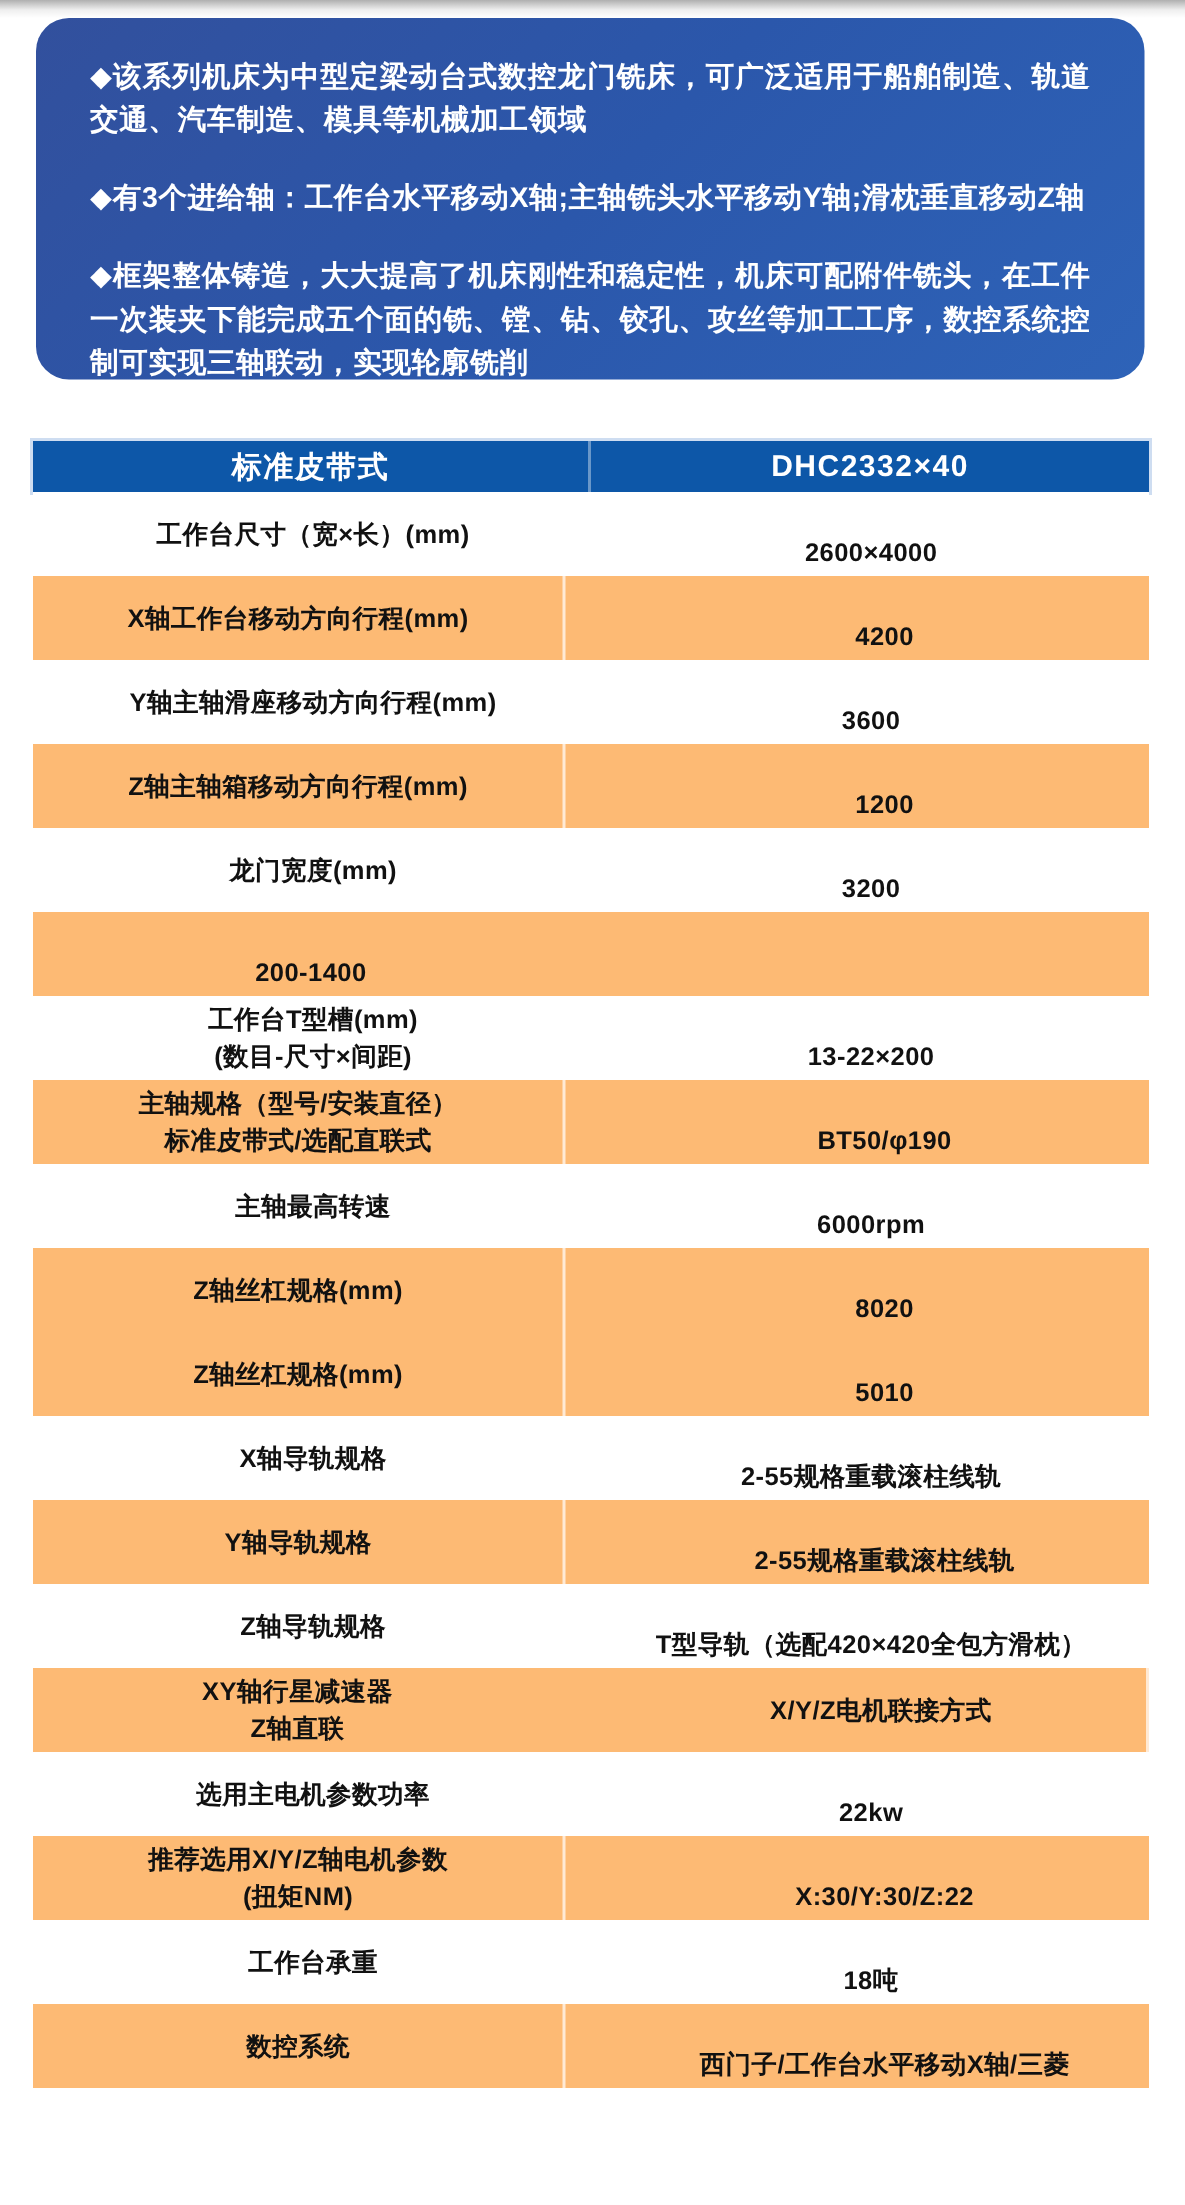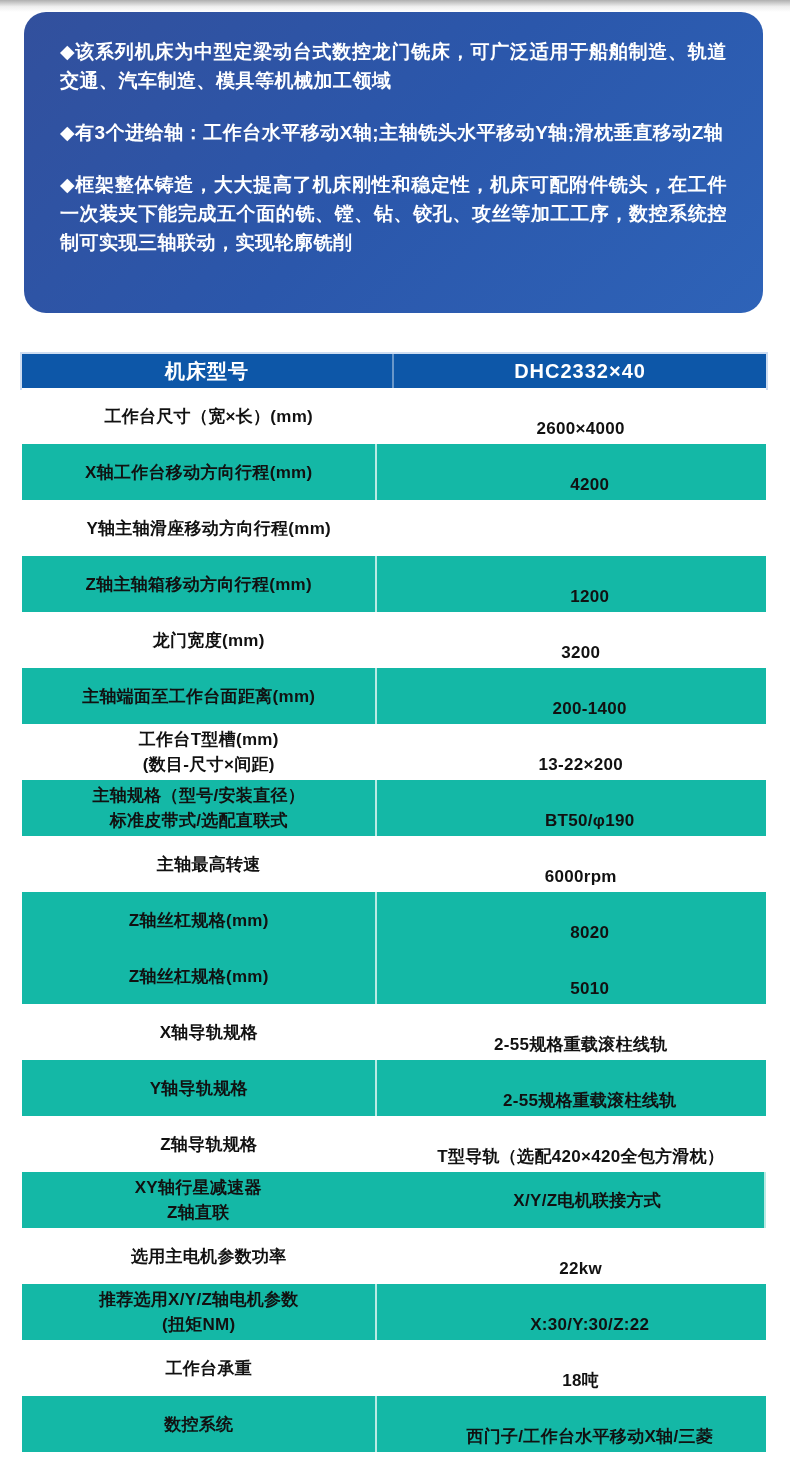--- a/index.html
+++ b/index.html
@@ -2,57 +2,57 @@
 <html><head>
 <meta charset="utf-8">
 <style>
   * { margin:0; padding:0; box-sizing:border-box; }
   html,body { width:790px; height:1470px; overflow:hidden; background:#ffffff;
     font-family:"Liberation Sans","DejaVu Sans",sans-serif; }
 
   .top-shadow { height:12px; width:100%;
     background:linear-gradient(to bottom, rgba(110,110,110,0.55) 0%, rgba(190,190,190,0.25) 55%, rgba(255,255,255,0) 100%); }
 
-  .intro-panel { margin:0 27px 0 24px; height:301px; border-radius:22px;
+  .intro-panel { margin:0 27px 0 24px; height:241px; border-radius:22px;
     background:linear-gradient(135deg,#32509d 0%, #2b57ab 50%, #2e63b8 100%);
     padding:25px 36px 0 36px; }
   .intro-panel p { color:#ffffff; font-weight:bold; font-size:19px; line-height:29px;
     letter-spacing:0.5px; margin-bottom:23px; text-align:justify; }
 
   .spec-table { margin:41px 24px 0 22px; }
 
   .t-header { display:flex; height:34px; background:#0d57a8;
     box-shadow:0 0 0 2px rgba(201,217,240,0.9); }
   .h-cell { width:50%; display:flex; align-items:center; justify-content:center;
     color:#ffffff; font-weight:bold; font-size:20px; letter-spacing:1px; }
   .h-cell:first-child { border-right:2px solid rgba(255,255,255,0.38); }
 
   .t-row { display:flex; min-height:56px; background:#ffffff; }
-  .t-row.alt { background:#14b8a6;gap:36px; }
+  .t-row.alt { background:#fdba74;gap:36px; }
   .t-cell { display:flex; flex-direction:column; justify-content:center; align-items:center;
     text-align:center; font-weight:bold; font-size:17px; color:#111111;
     line-height:25px; padding:3px 12px; letter-spacing:0.3px; }
   .t-label { width:50.2%; }
   .t-value { width:49.8%;justify-content:flex-end; }
   .t-row.alt .t-label { border-right:2px solid rgba(255,255,255,0.7); }
 </style>
 </head>
 <body>
 
 <div class="top-shadow"></div>
 
 <div class="intro-panel">
   <p>◆该系列机床为中型定梁动台式数控龙门铣床，可广泛适用于船舶制造、轨道交通、汽车制造、模具等机械加工领域</p>
   <p>◆有3个进给轴：工作台水平移动X轴;主轴铣头水平移动Y轴;滑枕垂直移动Z轴</p>
   <p>◆框架整体铸造，大大提高了机床刚性和稳定性，机床可配附件铣头，在工件一次装夹下能完成五个面的铣、镗、钻、铰孔、攻丝等加工工序，数控系统控制可实现三轴联动，实现轮廓铣削</p>
 </div>
 
 <div class="spec-table">
   <div class="t-header">
-    <div class="h-cell">机床型号</div>
+    <div class="h-cell">标准皮带式</div>
     <div class="h-cell">DHC2332×40</div>
   </div>
   <div id="rows">
   <div class="t-row">
     <div class="t-cell t-label">
           <div class="line">工作台尺寸（宽×长）(mm)</div>
         </div>
     <div class="t-cell t-value">
           <div class="line">2600×4000</div>
         </div>
@@ -64,20 +64,23 @@
         </div>
     <div class="t-cell t-value">
           <div class="line">4200</div>
         </div>
   </div>
 
   <div class="t-row">
     <div class="t-cell t-label">
           <div class="line">Y轴主轴滑座移动方向行程(mm)</div>
         </div>
+    <div class="t-cell t-value">
+          <div class="line">3600</div>
+        </div>
   </div>
 
   <div class="t-row alt">
     <div class="t-cell t-label">
           <div class="line">Z轴主轴箱移动方向行程(mm)</div>
         </div>
     <div class="t-cell t-value">
           <div class="line">1200</div>
         </div>
   </div>
@@ -85,23 +88,20 @@
   <div class="t-row">
     <div class="t-cell t-label">
           <div class="line">龙门宽度(mm)</div>
         </div>
     <div class="t-cell t-value">
           <div class="line">3200</div>
         </div>
   </div>
 
   <div class="t-row alt">
-    <div class="t-cell t-label">
-          <div class="line">主轴端面至工作台面距离(mm)</div>
-        </div>
     <div class="t-cell t-value">
           <div class="line">200-1400</div>
         </div>
   </div>
 
   <div class="t-row">
     <div class="t-cell t-label">
           <div class="line">工作台T型槽(mm)</div>
           <div class="line">(数目-尺寸×间距)</div>
         </div>

